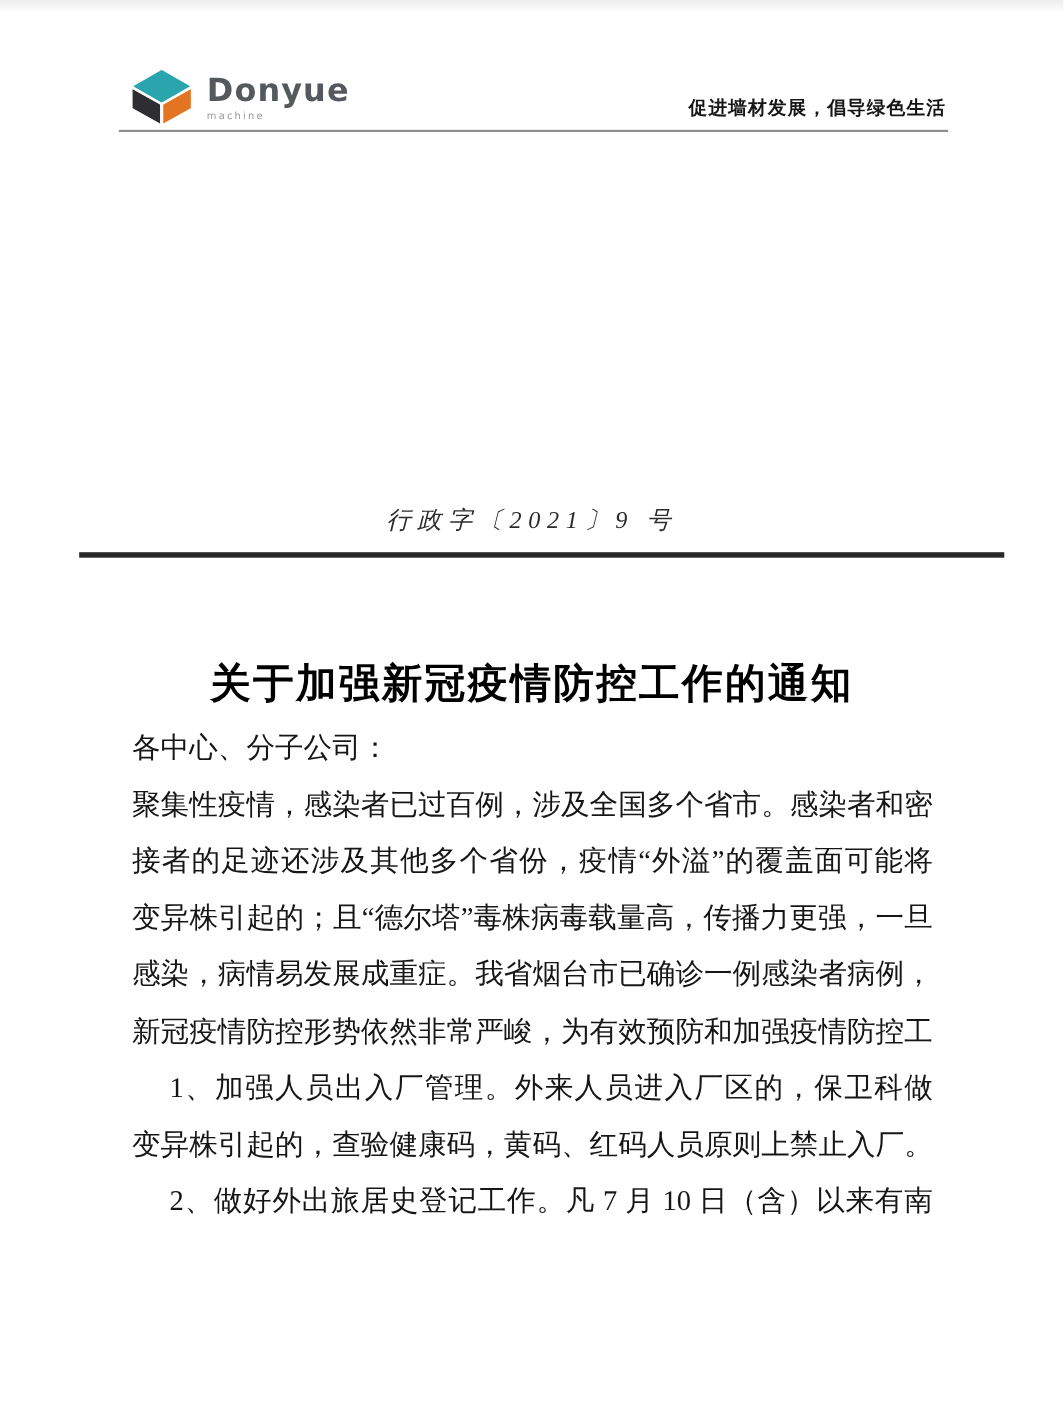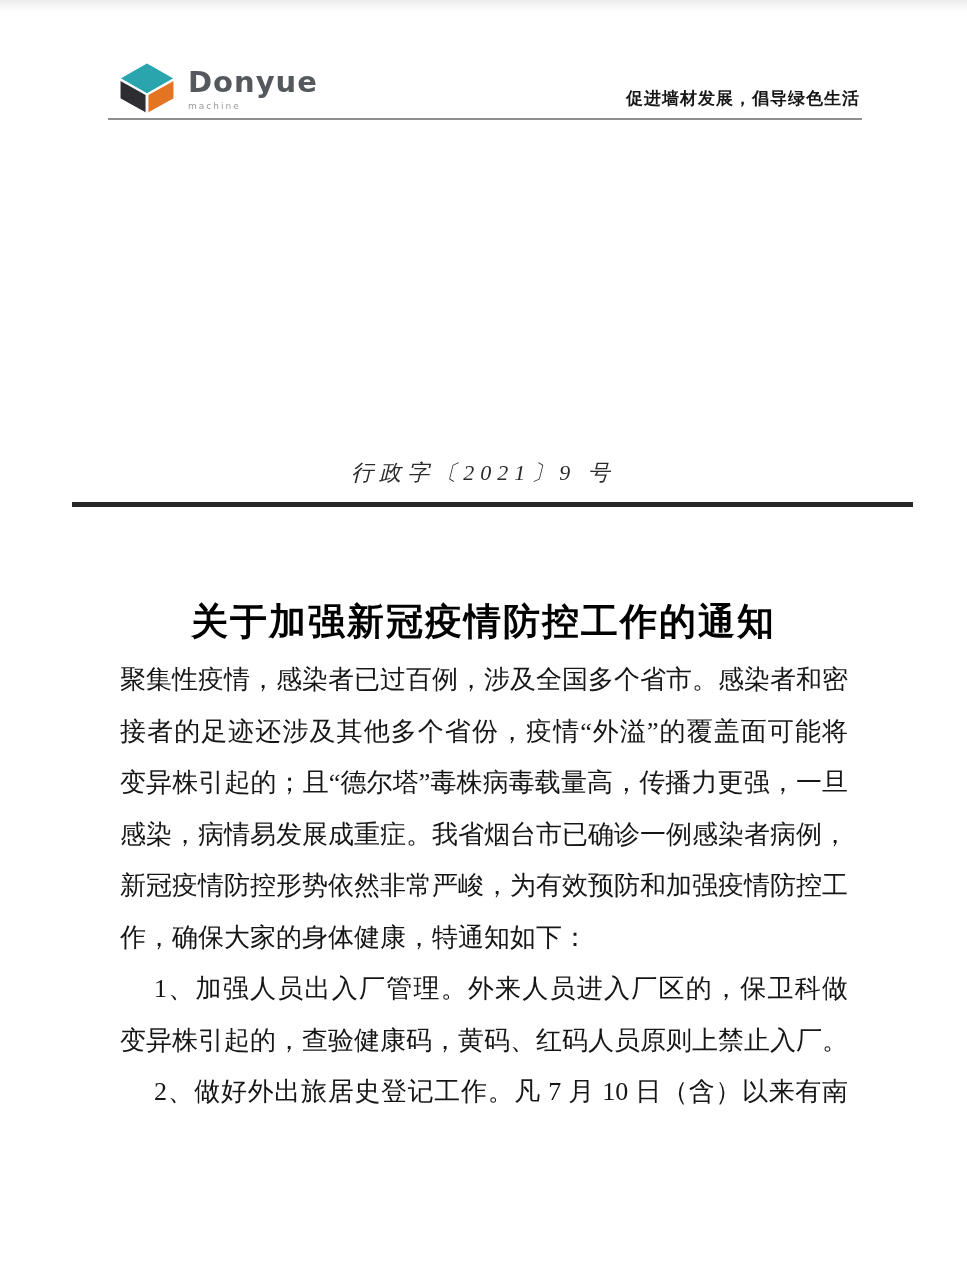--- a/index.html
+++ b/index.html
@@ -103,23 +103,23 @@
       </div>
     </div>
     <div class="slogan">促进墙材发展，倡导绿色生活</div>
   </div>
 
   <div class="doc-number">行政字〔2021〕9 号</div>
   <div class="thick-rule"></div>
   <div class="subject">关于加强新冠疫情防控工作的通知</div>
 
   <div class="doc-body">
+    <div class="line">各中心、分子公司：</div>
     <div class="line j">聚集性疫情，感染者已过百例，涉及全国多个省市。感染者和密</div>
     <div class="line j">接者的足迹还涉及其他多个省份，疫情“外溢”的覆盖面可能将</div>
     <div class="line j">变异株引起的；且“德尔塔”毒株病毒载量高，传播力更强，一旦</div>
     <div class="line j">感染，病情易发展成重症。我省烟台市已确诊一例感染者病例，</div>
     <div class="line j">新冠疫情防控形势依然非常严峻，为有效预防和加强疫情防控工</div>
-    <div class="line">作，确保大家的身体健康，特通知如下：</div>
     <div class="line j indent">1、加强人员出入厂管理。外来人员进入厂区的，保卫科做</div>
     <div class="line j">变异株引起的，查验健康码，黄码、红码人员原则上禁止入厂。</div>
     <div class="line j indent">2、做好外出旅居史登记工作。凡 7 月 10 日（含）以来有南</div>
   </div>
 </div>
 
 </body></html>

